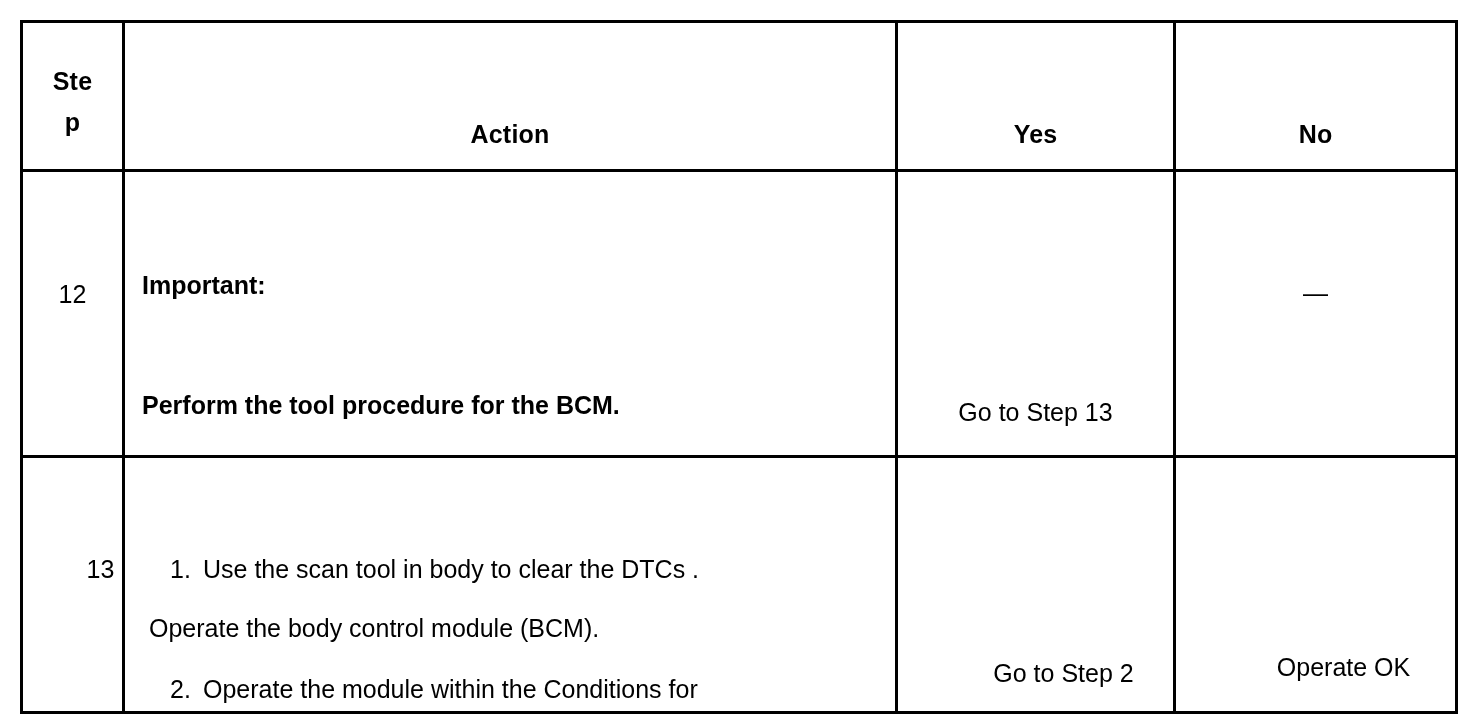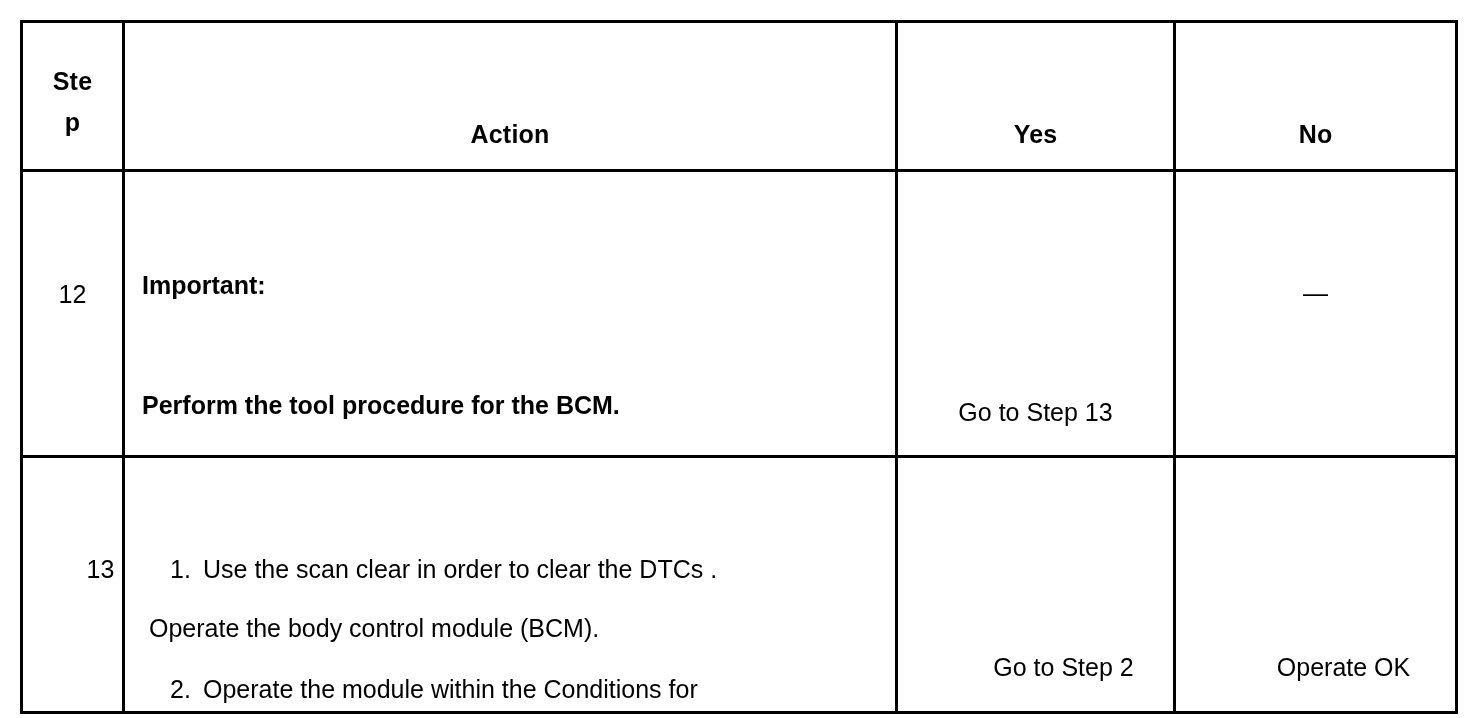--- a/index.html
+++ b/index.html
@@ -133,21 +133,21 @@
     font-size: 25px;
     line-height: 32px;
   }
   .outcome.dash {
     font-size: 25px;
     letter-spacing: 0;
   }
 
   .row-12 .outcome.yes-12  { top: 212px; margin-top: 12px; }
   .row-12 .outcome.no-12   { top: 105px; }
-  .row-13 .outcome.yes-13  { top: 193px; }
+  .row-13 .outcome.yes-13  { top: 199px; }
   .row-13 .outcome.no-13   { top: 193px; }
 </style>
 </head>
 <body>
 
 <div class="page">
 
   <table class="dtc-table">
     <colgroup>
       <col class="col-step">
@@ -208,21 +208,21 @@
         <td>
           <div class="cell-inner">
             <div class="step-num">13</div>
           </div>
         </td>
         <td>
           <div class="cell-inner">
             <div class="action-body">
               <span class="ln numbered">
                 <span class="num">1.</span>
-                <span class="txt">Use the scan clear in order to clear the DTCs .</span>
+                <span class="txt">Use the scan tool in body to clear the DTCs .</span>
               </span>
               <span class="ln numbered">
                 <span class="num">2.</span>
                 <span class="txt">Operate the module within the Conditions for</span>
               </span>
               
               
               
             </div>
           </div>

